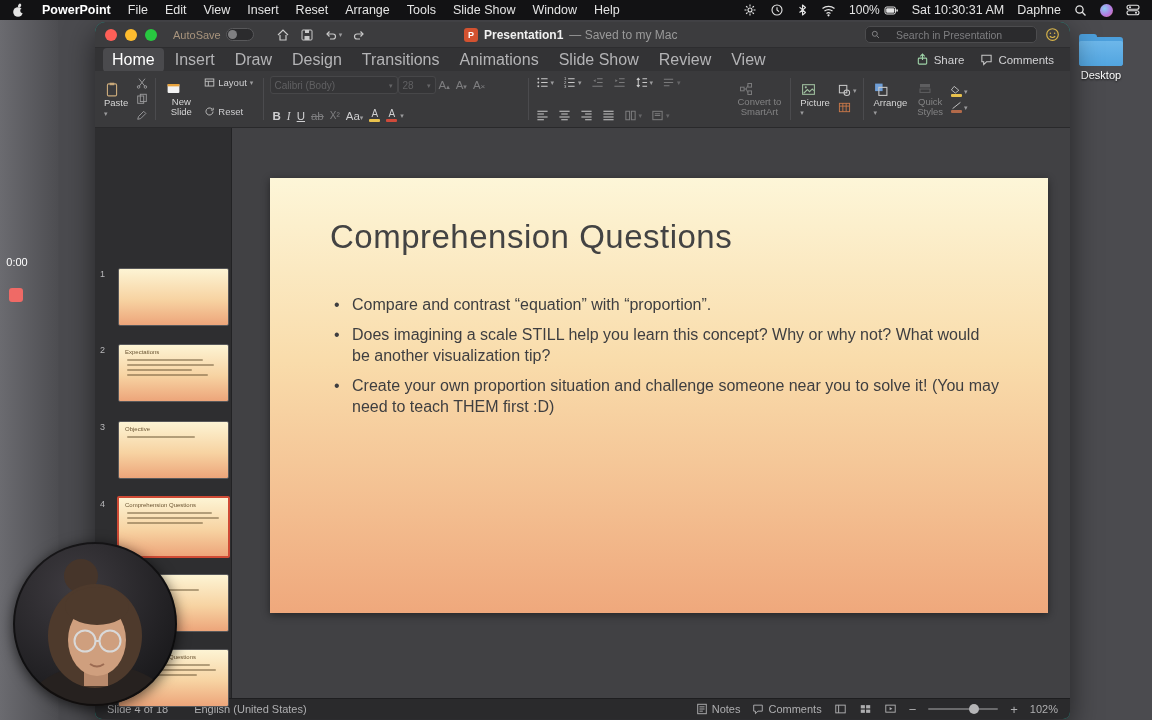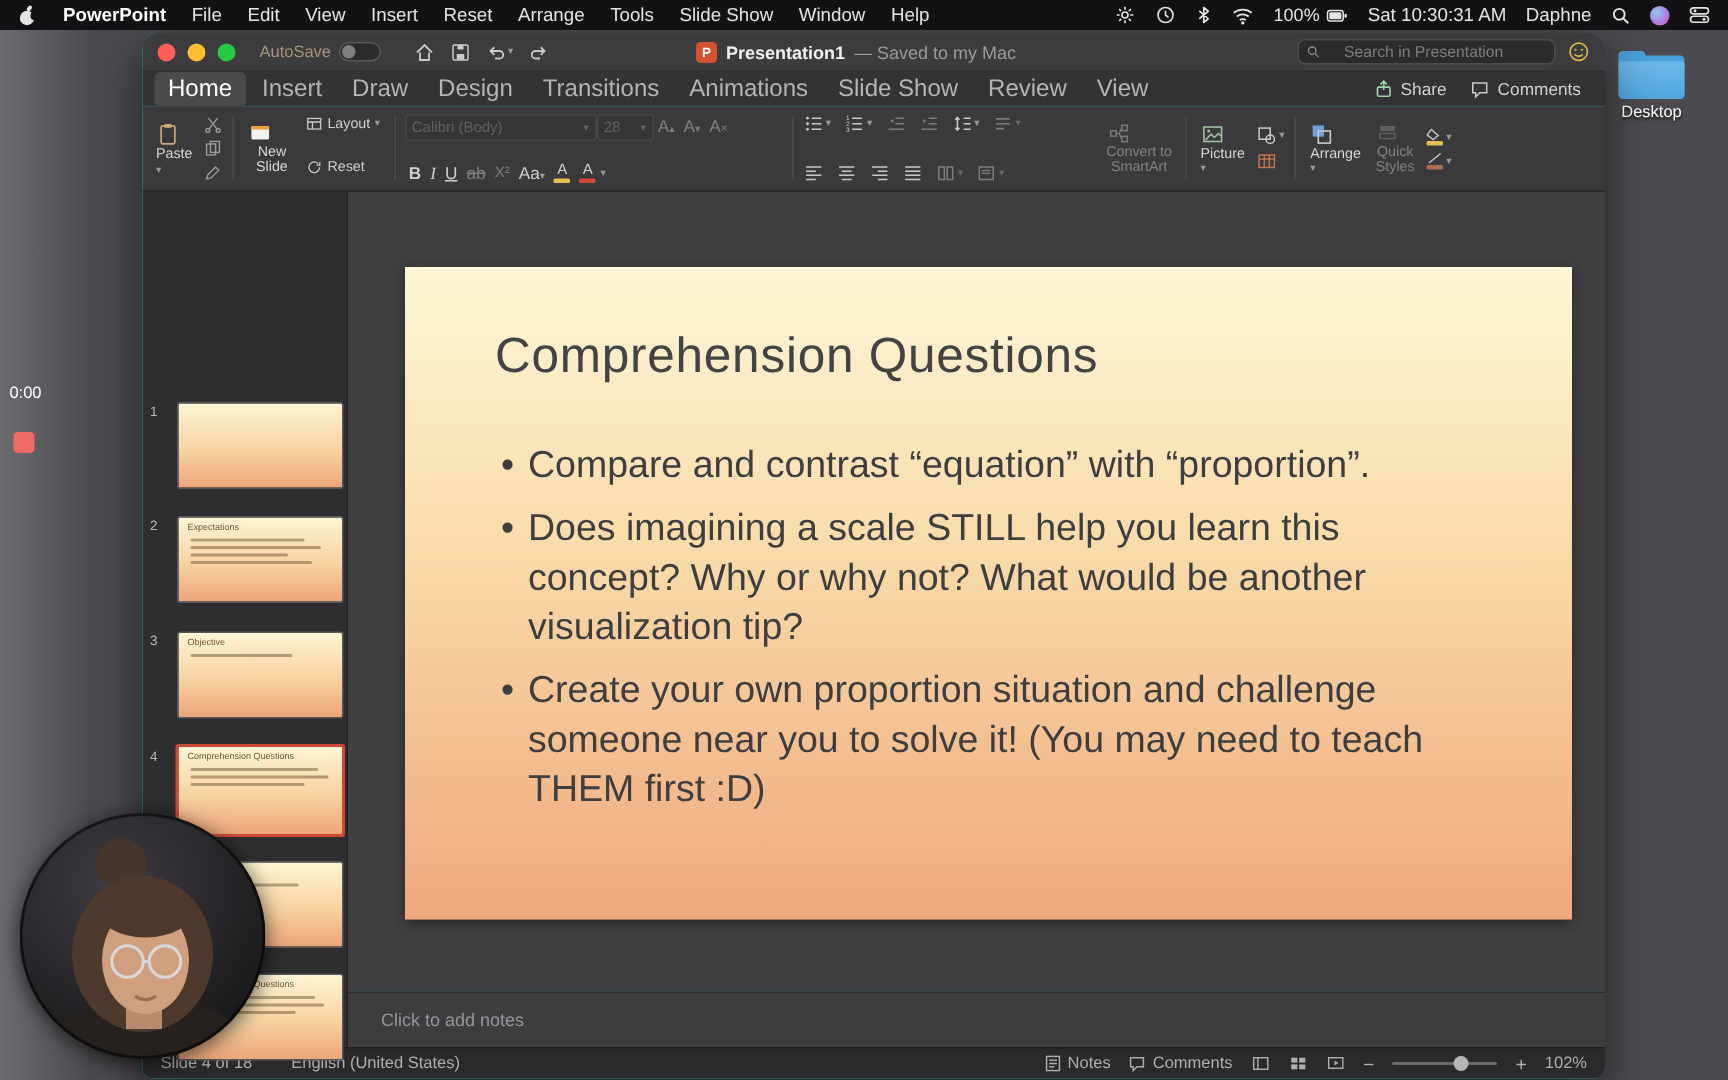--- a/index.html
+++ b/index.html
@@ -71,21 +71,21 @@
   .thumb{position:absolute;left:23px;width:111px;height:58px;border-radius:2px;background:linear-gradient(180deg,#fdf4d4 0%,#f7d3a2 55%,#eda57a 100%);border:1px solid #58585a;overflow:hidden}
   .thumb.sel{border:2px solid #cf4a35;left:22px;width:113px}
   .tmini-title{font-size:6px;color:#6b5533;padding:4px 0 0 6px;line-height:1.1}
   .tbar{height:2px;background:rgba(90,70,40,.45);border-radius:1px;margin:3px 6px 0 8px}
   
   .maincol{flex:1;display:flex;flex-direction:column;min-width:0}
   .canvas{flex:1;background:#414144;position:relative;overflow:hidden}
   .slide{position:absolute;left:38px;top:50px;width:778px;height:435px;background:linear-gradient(180deg,#fdf6d8 0%,#f9dcab 42%,#efa87c 100%);box-shadow:0 2px 8px rgba(0,0,0,.45)}
   .slide-title{position:absolute;left:60px;top:40px;font-size:33px;color:#434343;letter-spacing:.5px}
   .bullets{position:absolute;left:62px;top:116px;width:668px}
-  .bullet{position:relative;padding-left:20px;font-size:25px;color:#3e3e40;line-height:1.32;margin-bottom:9px}
+  .bullet{position:relative;padding-left:20px;font-size:16px;color:#3e3e40;line-height:1.32;margin-bottom:9px}
   .bullet::before{content:"•";position:absolute;left:2px;top:0}
   
   .notesbar{height:37px;background:#3d3d3f;border-top:1px solid #2c2c2e;display:flex;align-items:center;flex:0 0 auto}
   .notes-ph{font-size:12px;color:#96969a;padding-left:22px}
   
   .statusbar{height:21px;background:#2a2a2c;border-top:1px solid #1e1e20;display:flex;align-items:center;font-size:11px;color:#aeaeb0;padding:0 12px;gap:26px;flex:0 0 auto}
   .sb-right{margin-left:auto;display:flex;align-items:center;gap:12px}
   .sb-item{display:flex;align-items:center;gap:4px}
   .slider{width:70px;height:2px;background:#6a6a6c;border-radius:1px;position:relative}
   .slider .kn{position:absolute;left:58%;top:-4px;width:10px;height:10px;border-radius:50%;background:#b5b5b7}
@@ -593,23 +593,20 @@
     <div class="maincol">
       <div class="canvas">
         <div class="slide">
           <div class="slide-title">Comprehension Questions</div>
           <div class="bullets">
             <div class="bullet">Compare and contrast “equation” with “proportion”.</div>
             <div class="bullet">Does imagining a scale STILL help you learn this concept? Why or why not? What would be another visualization tip?</div>
             <div class="bullet">Create your own proportion situation and challenge someone near you to solve it! (You may need to teach THEM first :D)</div>
           </div>
         </div>
-      </div>
-      <div class="notesbar">
-        <span class="notes-ph">Click to add notes</span>
       </div>
     </div>
   </div>
 
   <div class="statusbar">
     <span>Slide 4 of 18</span>
     <span>English (United States)</span>
     <span class="sb-right">
       <span class="sb-item">
         <svg width="12" height="12" viewBox="0 0 14 14" stroke="#aeaeb0" fill="none" stroke-width="1.1">

